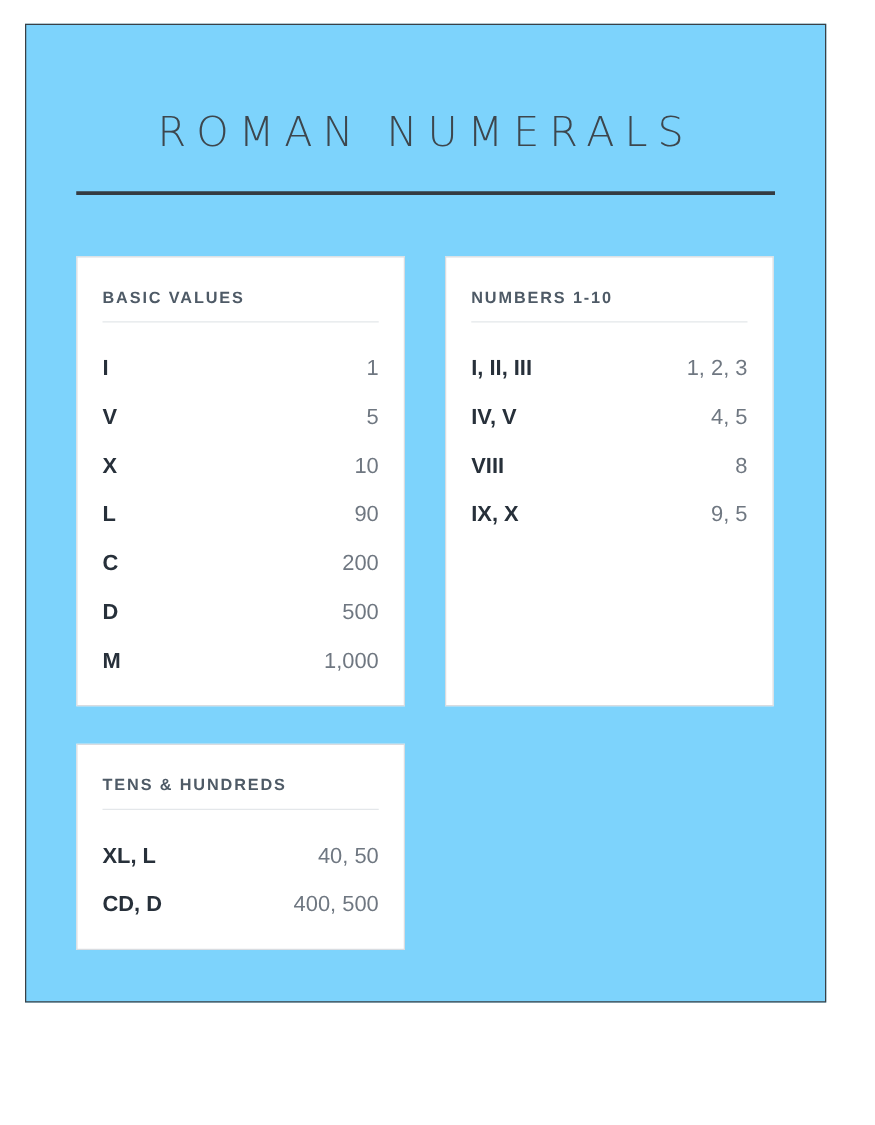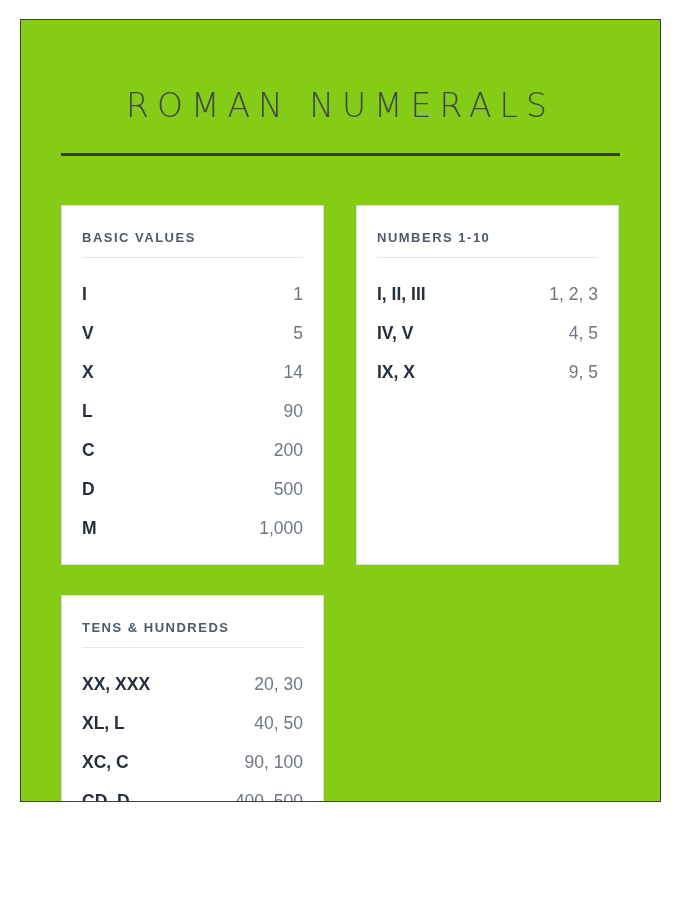--- a/index.html
+++ b/index.html
@@ -14,21 +14,21 @@
   }
   *{margin:0;padding:0;box-sizing:border-box;}
   html,body{background:#ffffff;}
   body{
     width:700px;height:900px;position:relative;overflow:hidden;
     font-family:"Liberation Sans","DejaVu Sans",sans-serif;
   }
   .page{
     position:absolute;left:20px;top:19px;width:641px;height:783px;
     border:1.5px solid var(--page-border);
-    background:#84cc16;overflow:hidden;
+    background:#7dd3fc;overflow:hidden;
   }
   .page-title{
     position:absolute;top:66px;left:0;width:100%;
     text-align:center;
     font-family:"DejaVu Sans","Liberation Sans",sans-serif;
     font-weight:200;font-size:33px;line-height:40px;
     letter-spacing:8px;color:var(--title);
     white-space:nowrap;
   }
   .title-divider{
@@ -80,21 +80,21 @@
           <div class="row">
     <span class="numeral-cell">I</span>
     <span class="value-cell">1</span>
   </div>
           <div class="row">
     <span class="numeral-cell">V</span>
     <span class="value-cell">5</span>
   </div>
           <div class="row">
     <span class="numeral-cell">X</span>
-    <span class="value-cell">14</span>
+    <span class="value-cell">10</span>
   </div>
           <div class="row">
     <span class="numeral-cell">L</span>
     <span class="value-cell">90</span>
   </div>
           <div class="row">
     <span class="numeral-cell">C</span>
     <span class="value-cell">200</span>
   </div>
           <div class="row">
@@ -112,39 +112,35 @@
     <div class="rows">
           <div class="row">
     <span class="numeral-cell">I, II, III</span>
     <span class="value-cell">1, 2, 3</span>
   </div>
           <div class="row">
     <span class="numeral-cell">IV, V</span>
     <span class="value-cell">4, 5</span>
   </div>
           <div class="row">
+    <span class="numeral-cell">VIII</span>
+    <span class="value-cell">8</span>
+  </div>
+          <div class="row">
     <span class="numeral-cell">IX, X</span>
     <span class="value-cell">9, 5</span>
   </div>
         </div>
   </div>
       <div class="section-card">
     <div class="section-heading">TENS &amp; HUNDREDS</div>
     <div class="rows">
           <div class="row">
-    <span class="numeral-cell">XX, XXX</span>
-    <span class="value-cell">20, 30</span>
-  </div>
-          <div class="row">
     <span class="numeral-cell">XL, L</span>
     <span class="value-cell">40, 50</span>
-  </div>
-          <div class="row">
-    <span class="numeral-cell">XC, C</span>
-    <span class="value-cell">90, 100</span>
   </div>
           <div class="row">
     <span class="numeral-cell">CD, D</span>
     <span class="value-cell">400, 500</span>
   </div>
         </div>
   </div>
     </div>
 </div>
 

